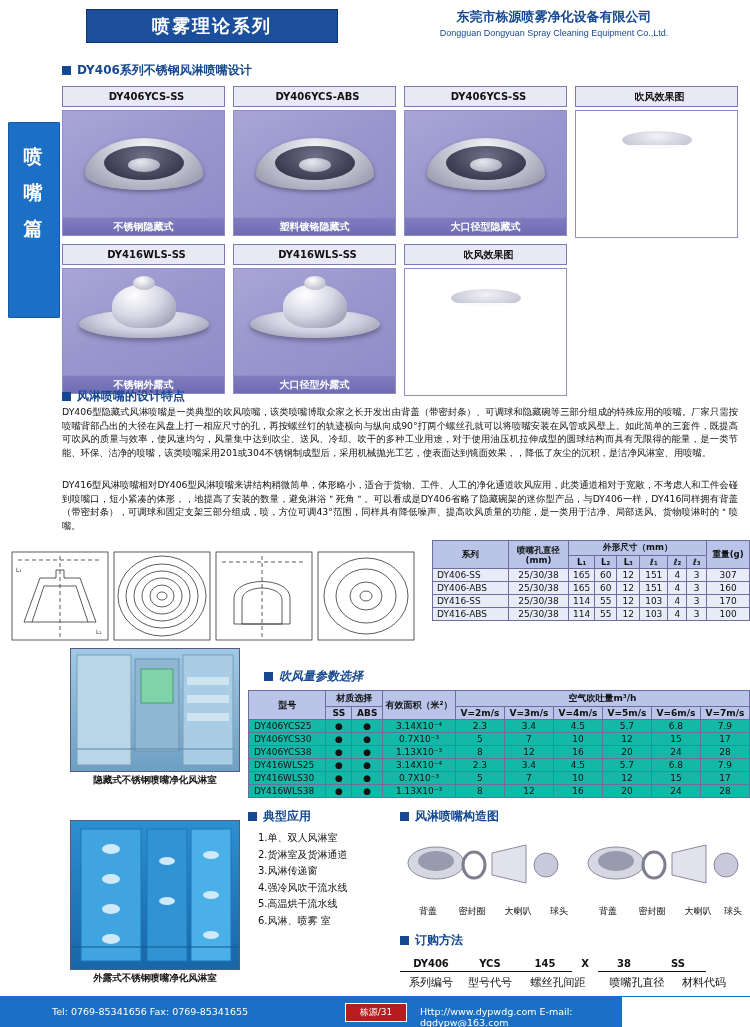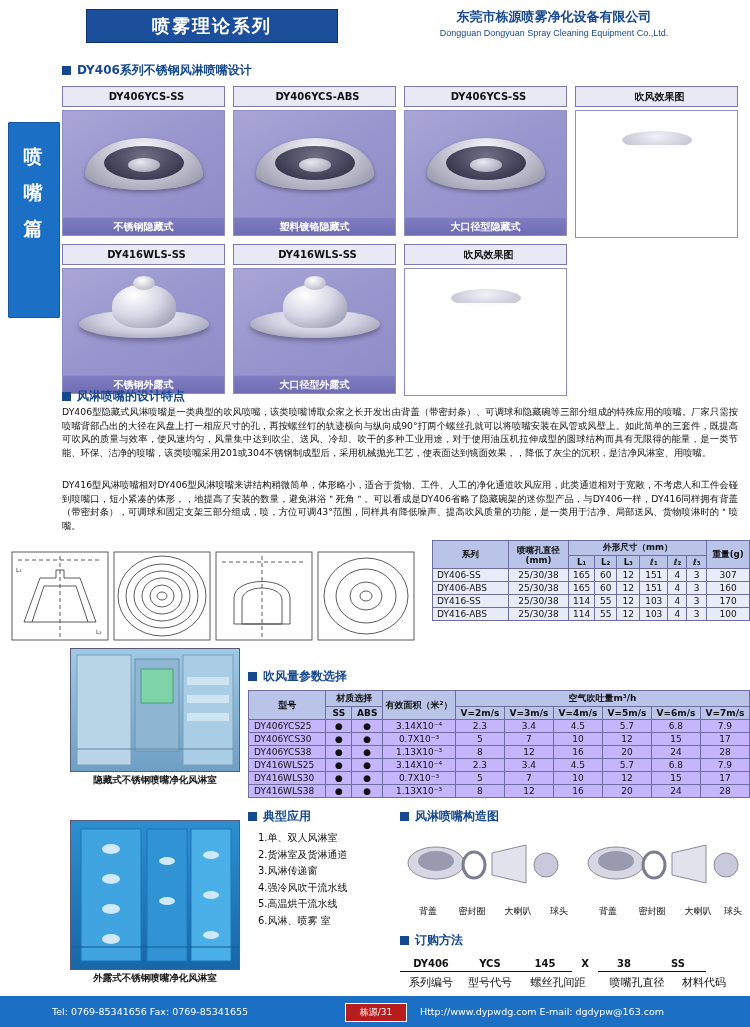--- a/index.html
+++ b/index.html
@@ -90,21 +90,21 @@
   
   table{border-collapse:collapse;font-size:9px;}
   table td,table th{border:1px solid #6d6da0;padding:1px 2px;text-align:center;
                     font-weight:normal;color:#111;}
   .tblA{position:absolute;left:432px;top:540px;}
   .tblA th{background:#b9c4e8;font-size:8.6px;font-weight:bold;}
   .tblA td{background:#e8ecf8;white-space:nowrap;}
   .tblA td.lbl{background:#e8ecf8;text-align:left;padding-left:4px;}
   .tblB{position:absolute;left:248px;top:690px;}
   .tblB th{background:#b9c4e8;font-size:9px;font-weight:bold;}
-  .tblB td{background:#c4b5fd;margin-left:36px;}
+  .tblB td{background:#14b8a6;margin-left:36px;}
   .tblB td.model{text-align:left;padding-left:5px;}
 
   
   .photo{position:absolute;border:1px solid #5a5a7a;overflow:hidden;}
   .pcaption{position:absolute;font-size:9.5px;font-weight:bold;text-align:center;color:#111;}
 
   
   .applist{position:absolute;left:258px;top:830px;font-size:10px;line-height:16.5px;color:#111;}
 
   
@@ -112,21 +112,21 @@
   .slabel{position:absolute;font-size:9px;color:#111;text-align:center;}
 
   
   .order{position:absolute;left:400px;top:940px;width:340px;}
   .order .row1{display:flex;font-size:10px;font-weight:bold;color:#111;}
   .order .row2{display:flex;font-size:11px;color:#111;margin-top:3px;}
   .order .cell{text-align:center;}
   .uline{border-bottom:1px solid #111;display:block;height:13px;}
 
   
-  .footer{position:absolute;left:0;bottom:0;width:750px;height:30px;
+  .footer{position:absolute;left:0;bottom:0;width:622px;height:30px;
           background:#1b6fc4;color:#fff;}
   .footer .l{position:absolute;left:52px;top:9px;font-size:9.5px;}
   .footer .c{position:absolute;left:345px;top:6px;width:60px;height:17px;
              background:#b91c1c;border:1px solid #fff;color:#fff;font-size:9px;
              text-align:center;line-height:17px;}
   .footer .r{position:absolute;left:420px;top:9px;font-size:9.5px;}
   .hr-top{position:absolute;left:0;bottom:30px;width:750px;height:1px;background:#1b6fc4;}
 </style>
 </head>
 <body>
@@ -353,21 +353,21 @@
       <rect x="70" y="20" width="32" height="34" fill="#7fd3a8" stroke="#4c9c77"></rect>
       <rect x="112" y="6" width="50" height="110" fill="#a9cde4" stroke="#7d9fb5"></rect>
       <line x1="6" y1="100" x2="162" y2="100" stroke="#5b86a5"></line>
       <rect x="116" y="28" width="42" height="8" fill="#cfe4f1"></rect>
       <rect x="116" y="46" width="42" height="8" fill="#cfe4f1"></rect>
       <rect x="116" y="64" width="42" height="8" fill="#cfe4f1"></rect>
     </svg>
   </div>
   <div class="pcaption" style="left:62px;top:774px;width:186px;">隐藏式不锈钢喷嘴净化风淋室</div>
 
-  <div class="sec-h" style="left:248px;top:668px;">
+  <div class="sec-h" style="left:264px;top:668px;font-style:italic;">
     <span class="mk"></span><span class="tx">吹风量参数选择</span>
   </div>
 
   <table class="tblB">
     <tbody>
         <tr>
       <th rowspan="2" style="width:76px">型号</th>
       <th colspan="2" style="width:52px">材质选择</th>
       <th rowspan="2" style="width:76px">有效面积（米²）</th>
       <th colspan="6">空气吹吐量m³/h</th>

